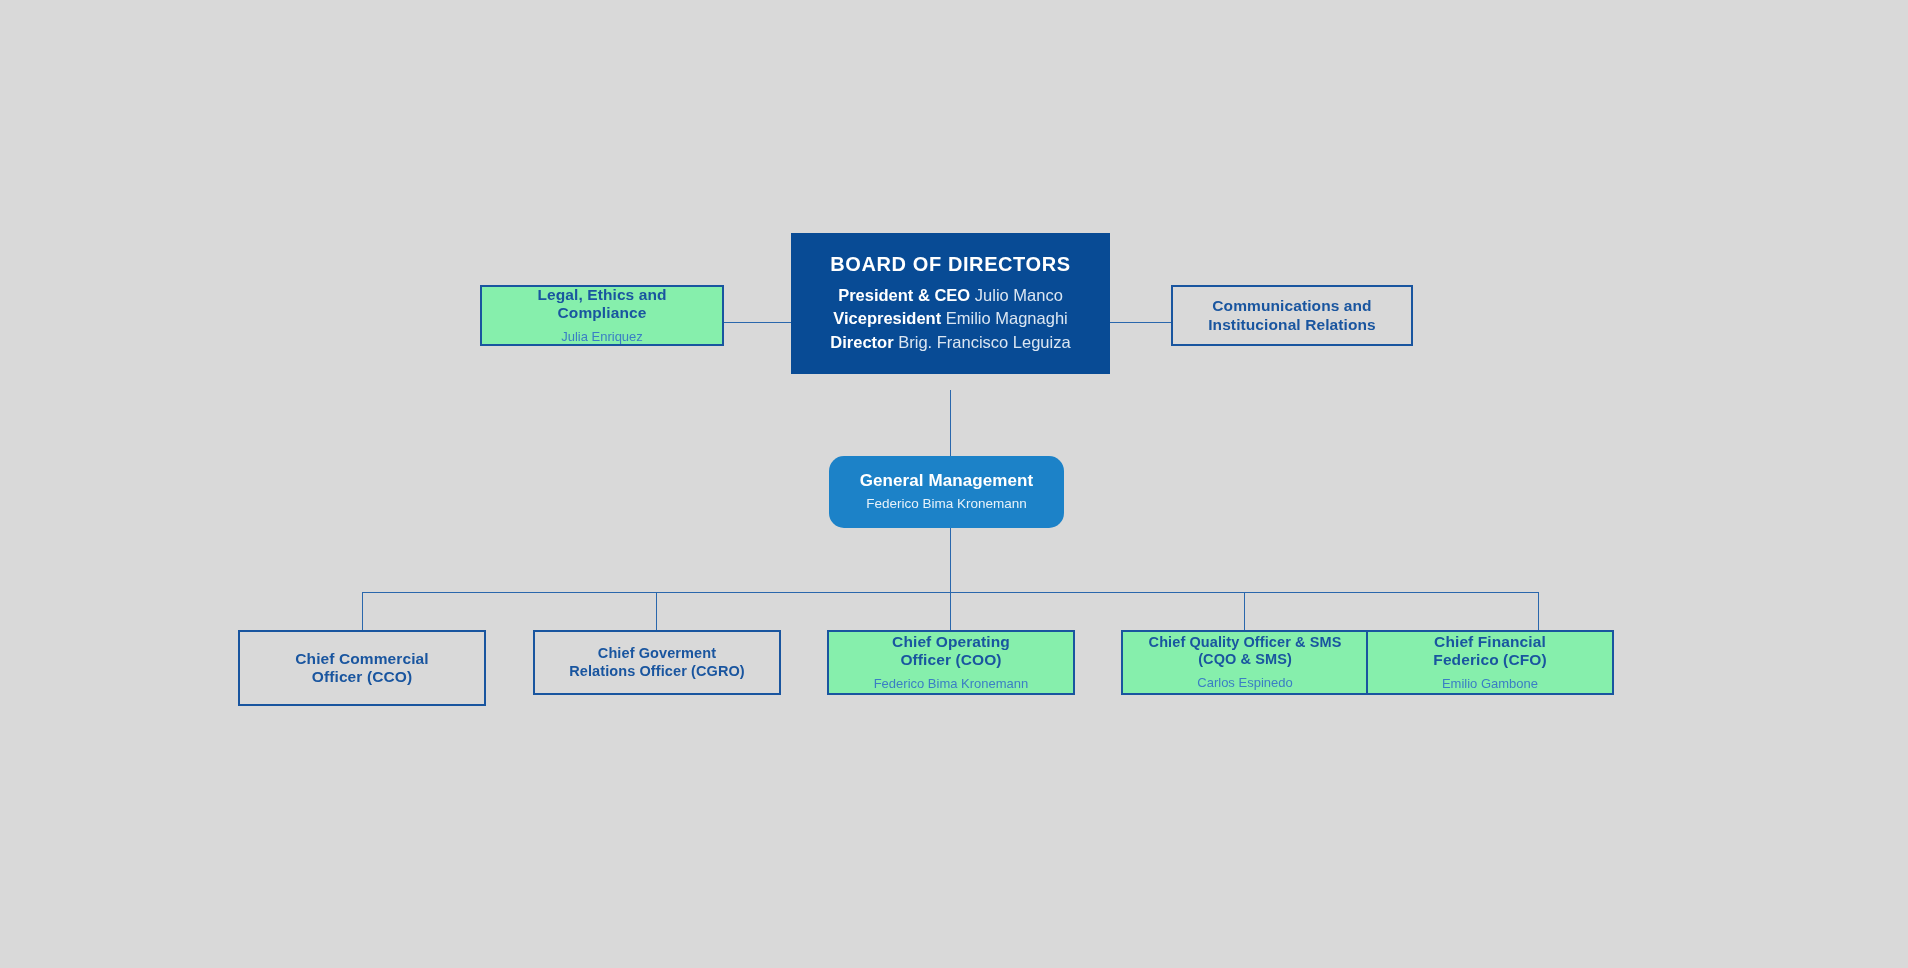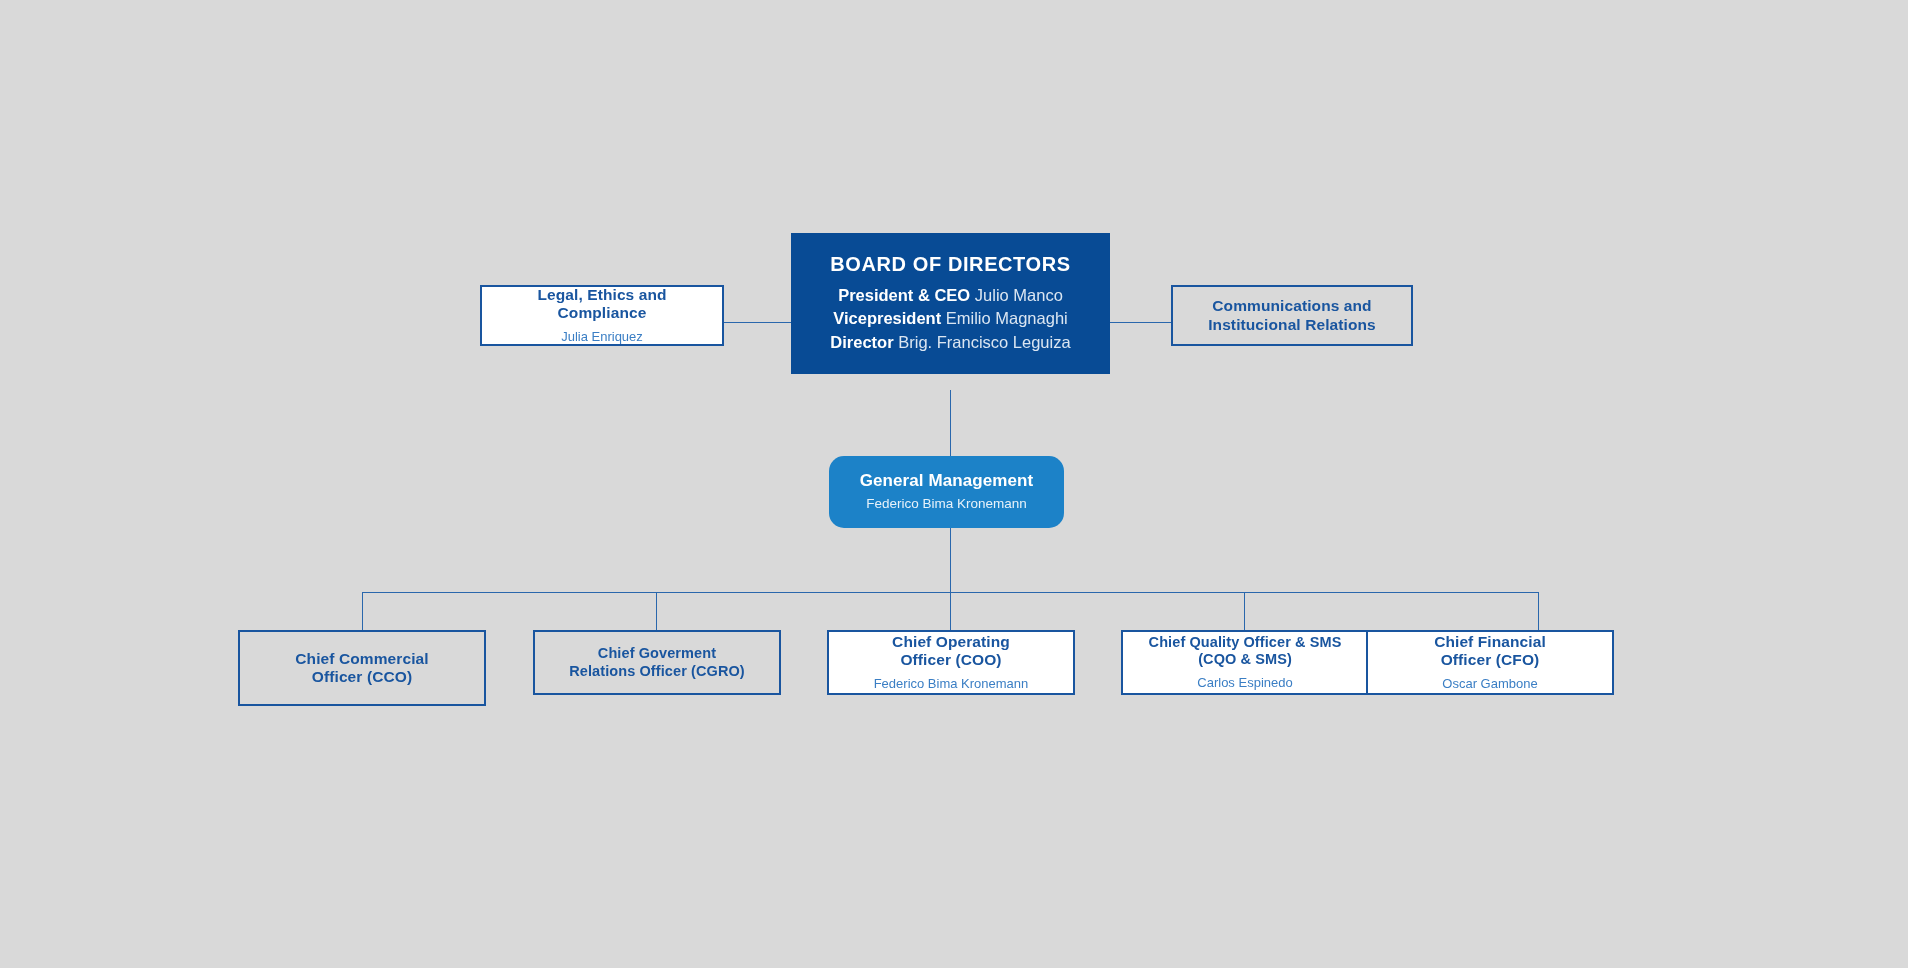--- a/index.html
+++ b/index.html
@@ -81,21 +81,21 @@
   .node-gm .person {
     color: #e7f2fa;
     font-size: 13.5px;
     margin-top: 5px;
   }
 
   
   .node-outline {
     border: 2px solid #19559f;
   }
-  .node-outline.fill-white { background: #ffffff; }
+  .node-outline.fill-white { background: #86efac; }
   .node-outline.fill-none  { background: transparent; }
   .node-outline .title {
     color: #19559f;
     font-size: 15.5px;
   }
   .node-outline .person {
     color: #3a7ec4;
     font-size: 13px;
     margin-top: 7px;
   }
@@ -184,18 +184,18 @@
     <div class="title">
       <span>Chief Quality Officer &amp; SMS</span><br>
       <span>(CQO &amp; SMS)</span>
     </div>
     <div class="person">Carlos Espinedo</div>
   </div>
 
   <div class="node node-outline fill-white" style="left:1366px; top:630px; width:248px; height:65px;">
     <div class="title">
       <span>Chief Financial</span><br>
-      <span>Officer (CFO)</span>
-    </div>
-    <div class="person">Oscar Gambone</div>
+      <span>Federico (CFO)</span>
+    </div>
+    <div class="person">Emilio Gambone</div>
   </div>
 
 </div>
 
 </body></html>

